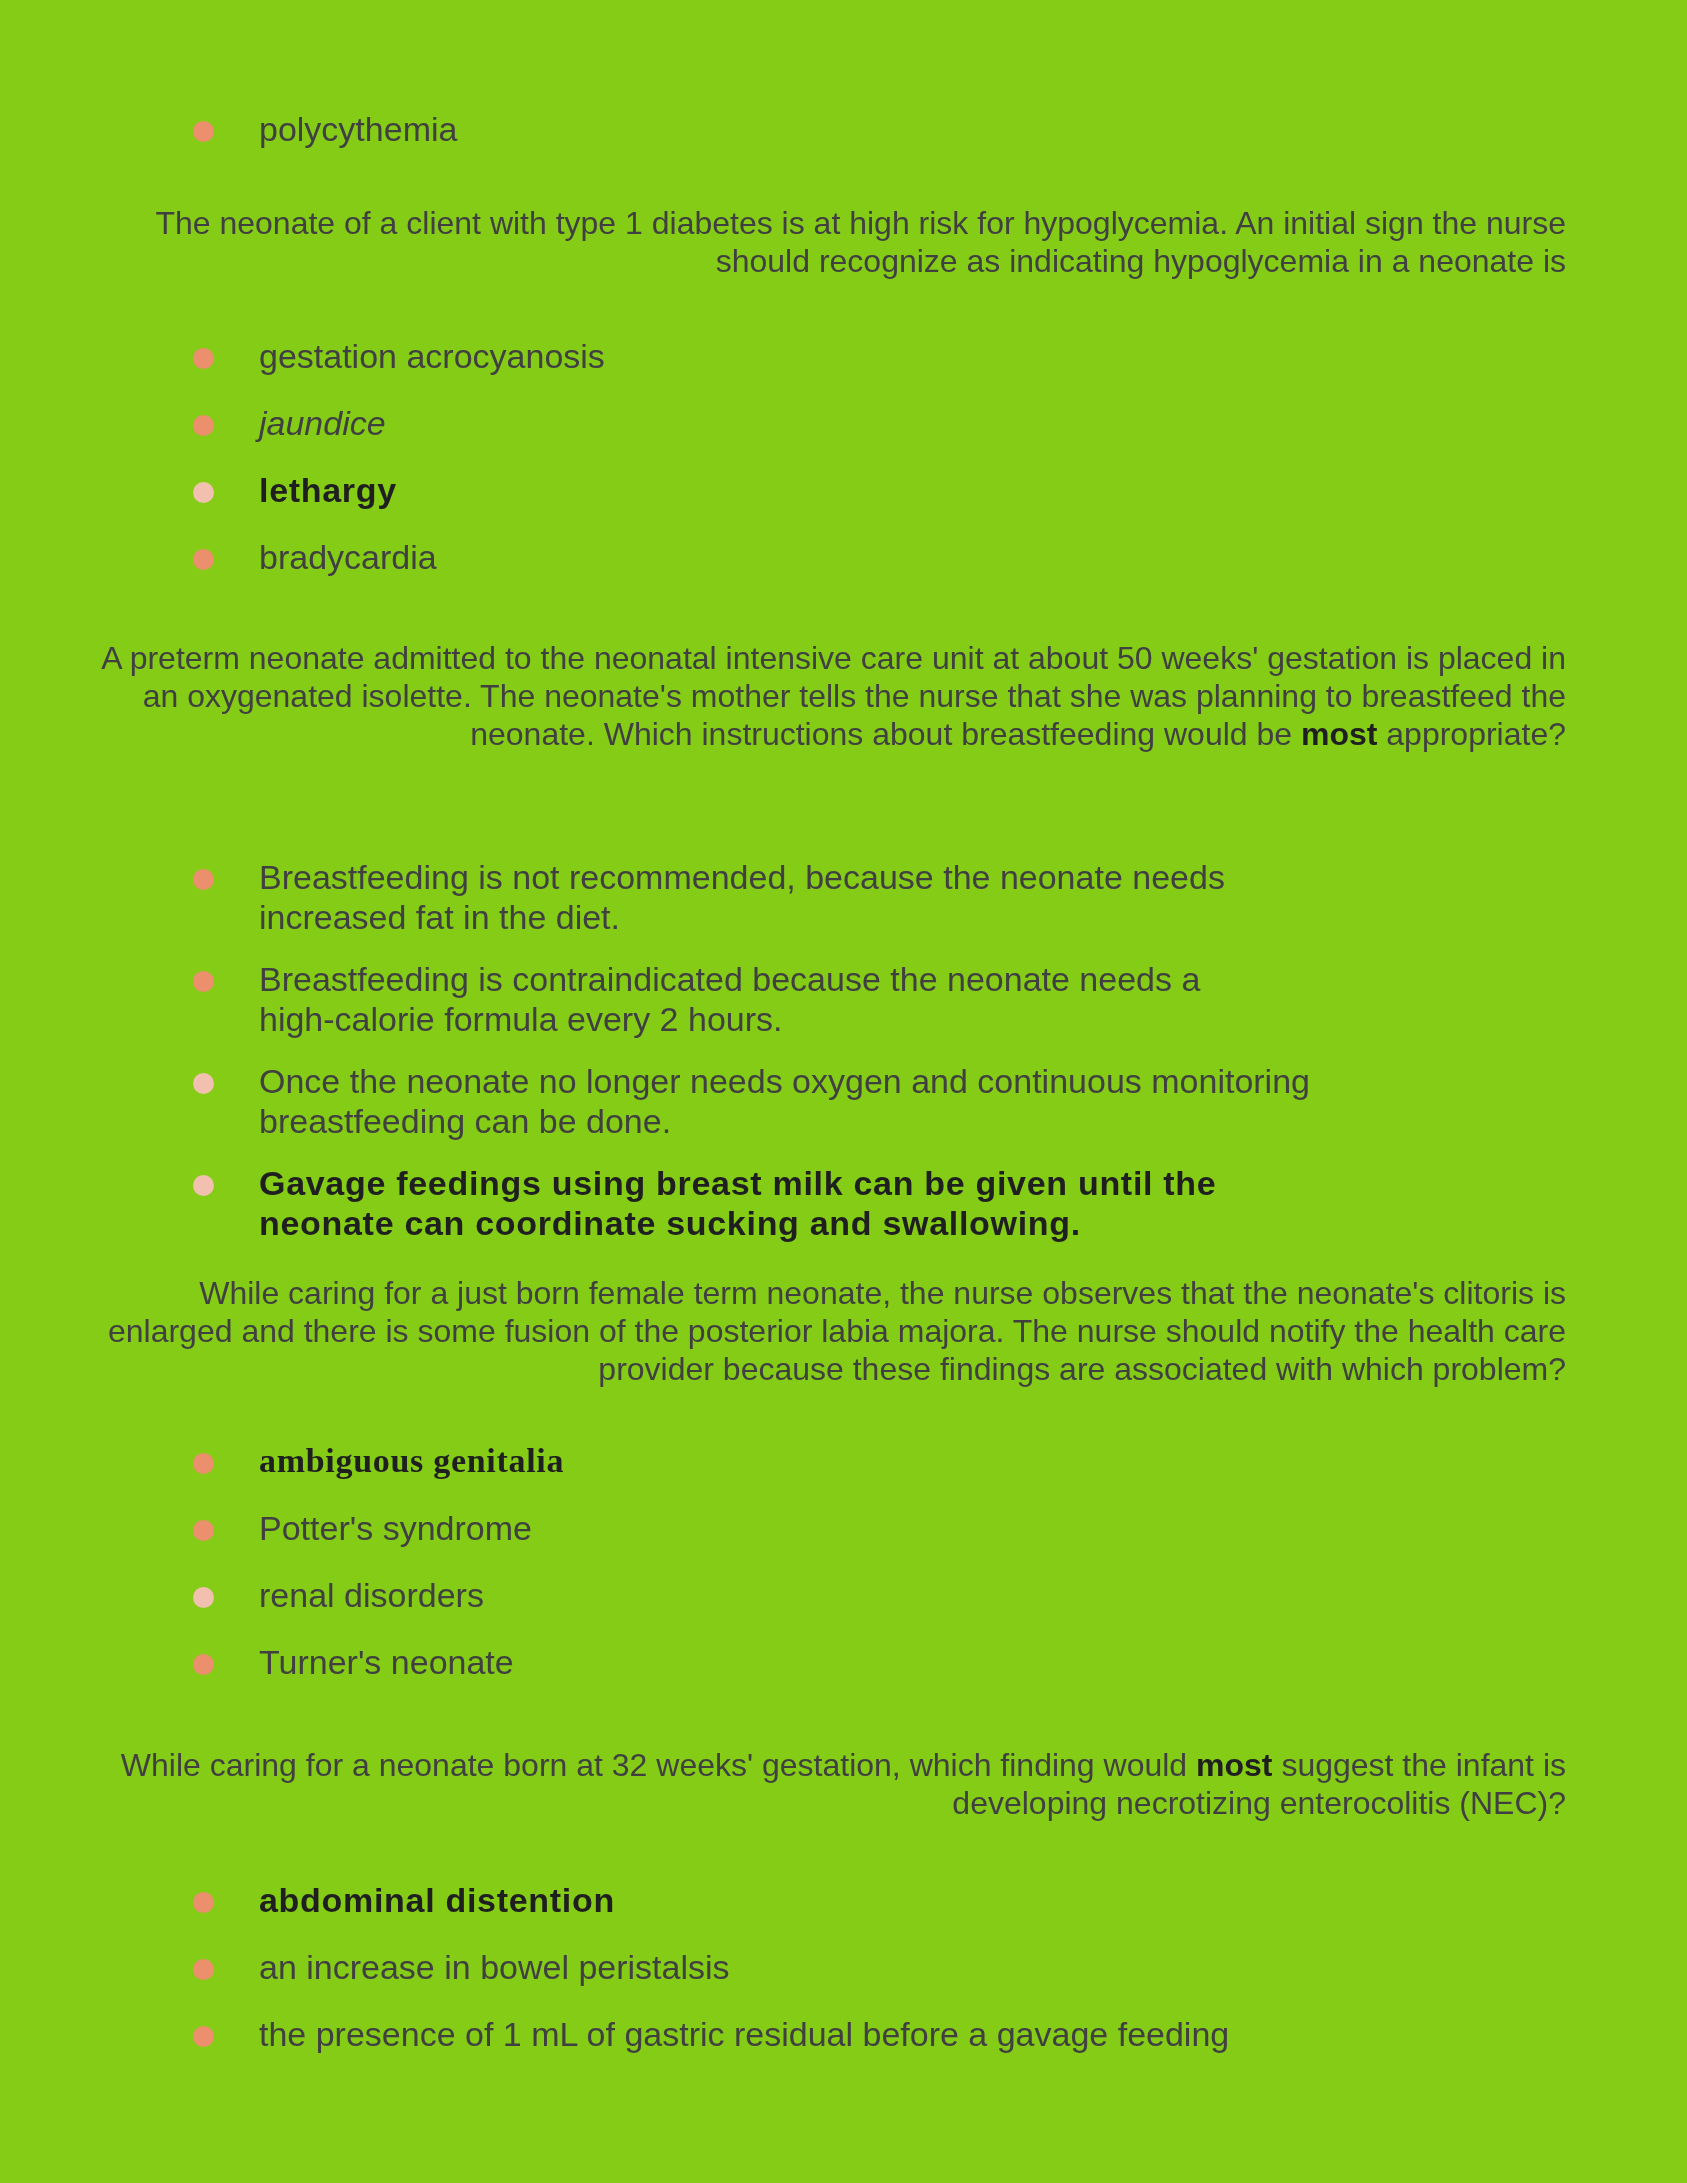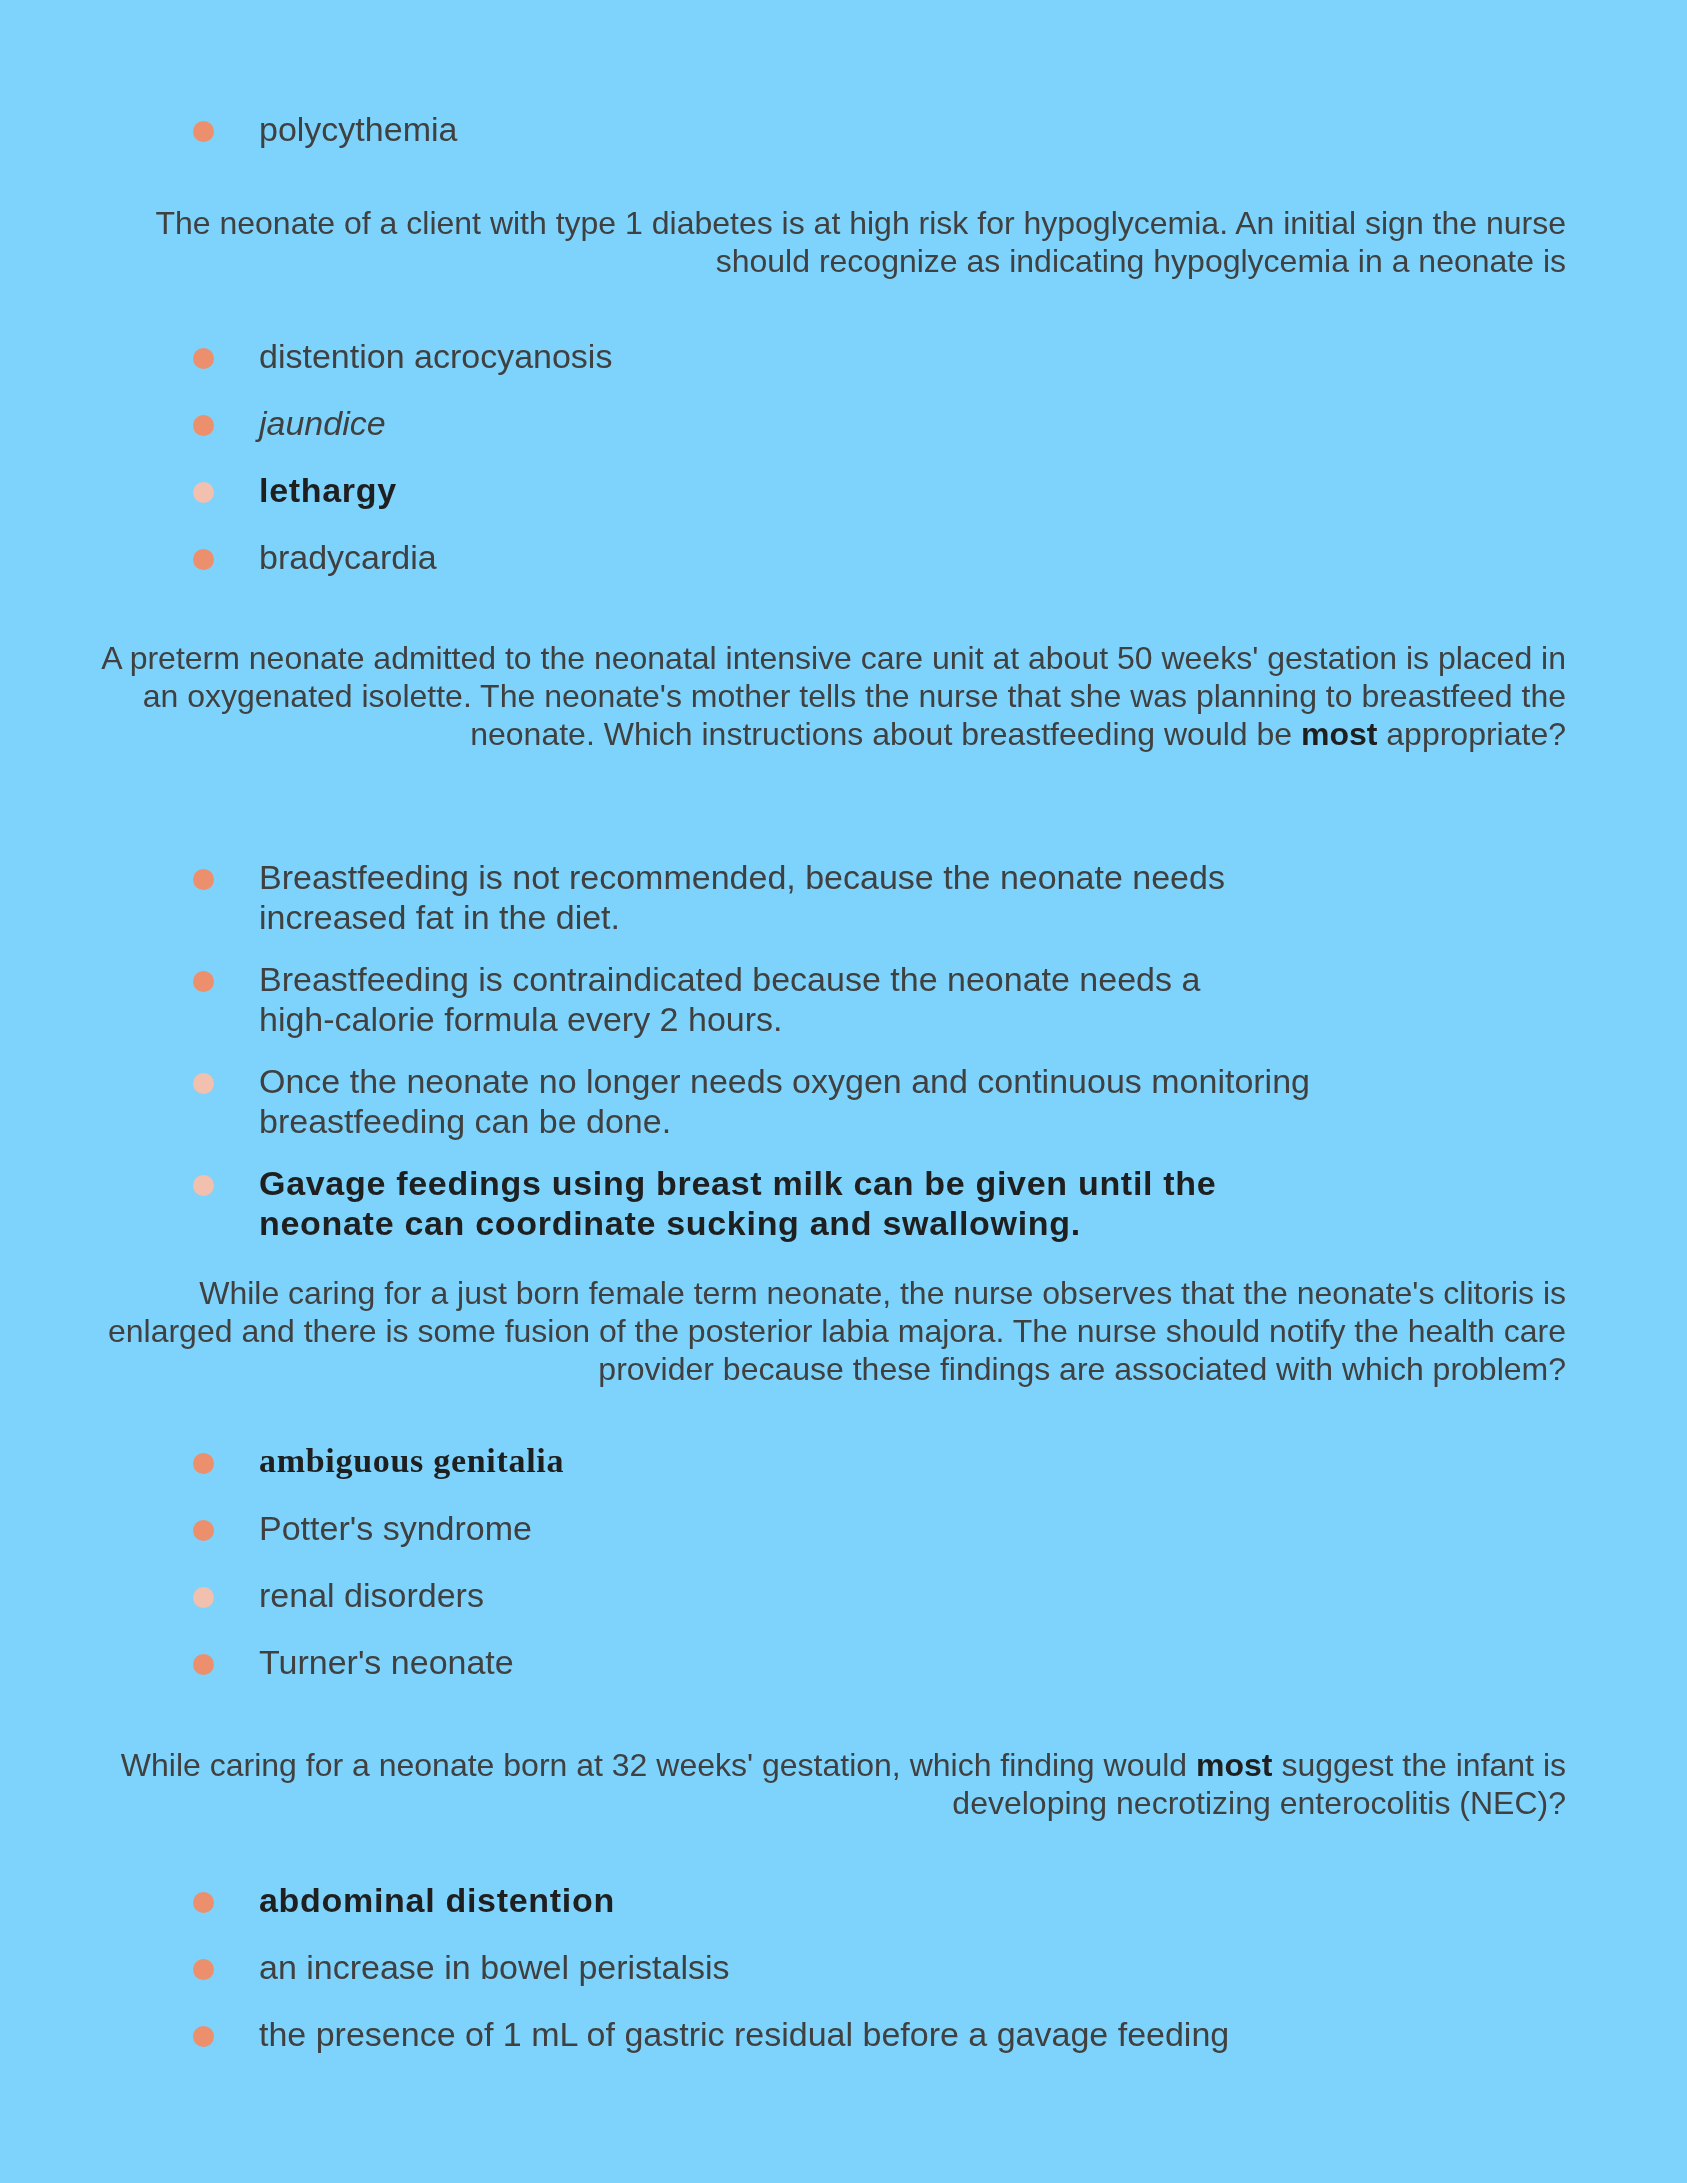--- a/index.html
+++ b/index.html
@@ -1,20 +1,20 @@
 <!DOCTYPE html>
 <html style="font-size:10.6px"><head>
 <meta charset="utf-8">
 <title>Neonatal Nursing Review Questions</title>
 <style>
   html,body{margin:0;padding:0;background:#ffffff;}
   body{width:1687px;height:2183px;overflow:hidden;
        font-family:"Liberation Sans",sans-serif;
        -webkit-font-smoothing:antialiased;}
-  .page{position:relative;width:1687px;height:2183px;background:#7dd3fc;
+  .page{position:relative;width:1687px;height:2183px;background:#84cc16;
         box-sizing:border-box;overflow:hidden;}
 
   
   .qtext{position:absolute;left:97px;width:1469px;
          font-size:32px;line-height:38px;color:#404040;
          text-align:right;letter-spacing:0;word-spacing:0;margin:0;}
   .qtext b{font-weight:700;color:#1f1f1f;}
 
   
   .optlist{position:absolute;left:192px;width:1135px;}
@@ -34,21 +34,21 @@
     <div class="optlist" style="top: 111px;">
       <div class="opt" style="height: 35px;">
         <span class="radio"></span>
         <span class="lbl" style="position: relative; top: -2px;">polycythemia</span>
       </div>
     </div>
     <div class="qtext" style="top: 204px;"><span>The neonate of a client with type 1 diabetes is at high risk for hypoglycemia. An initial sign the nurse should recognize as indicating hypoglycemia in a neonate is</span></div>
     <div class="optlist" style="top: 338px;">
       <div class="opt" style="height: 35px;">
         <span class="radio"></span>
-        <span class="lbl" style="position: relative; top: -2px;">distention acrocyanosis</span>
+        <span class="lbl" style="position: relative; top: -2px;">gestation acrocyanosis</span>
       </div>
       <div class="opt" style="height: 35px;">
         <span class="radio"></span>
         <span class="lbl" style="position: relative; top: -2px; font-style: italic;">jaundice</span>
       </div>
       <div class="opt" style="height: 35px;">
         <span class="radio faint"></span>
         <span class="lbl bold" style="position: relative; top: -2px;">lethargy</span>
       </div>
       <div class="opt" style="height: 35px;">

